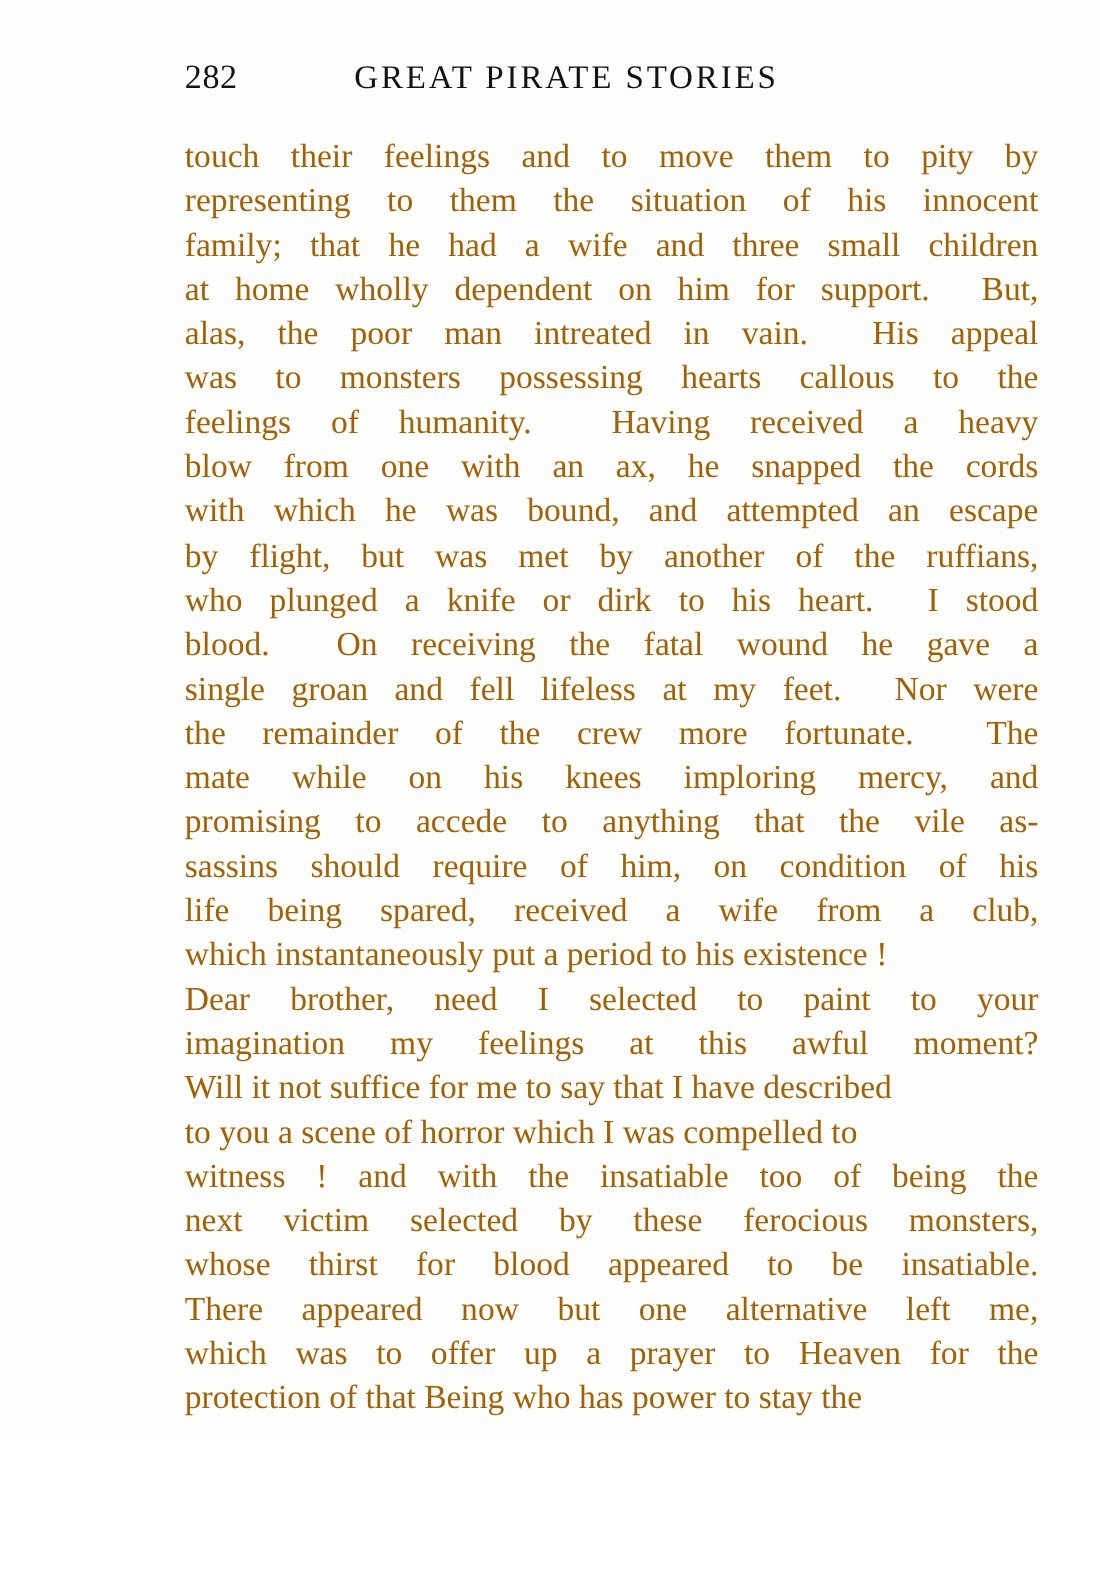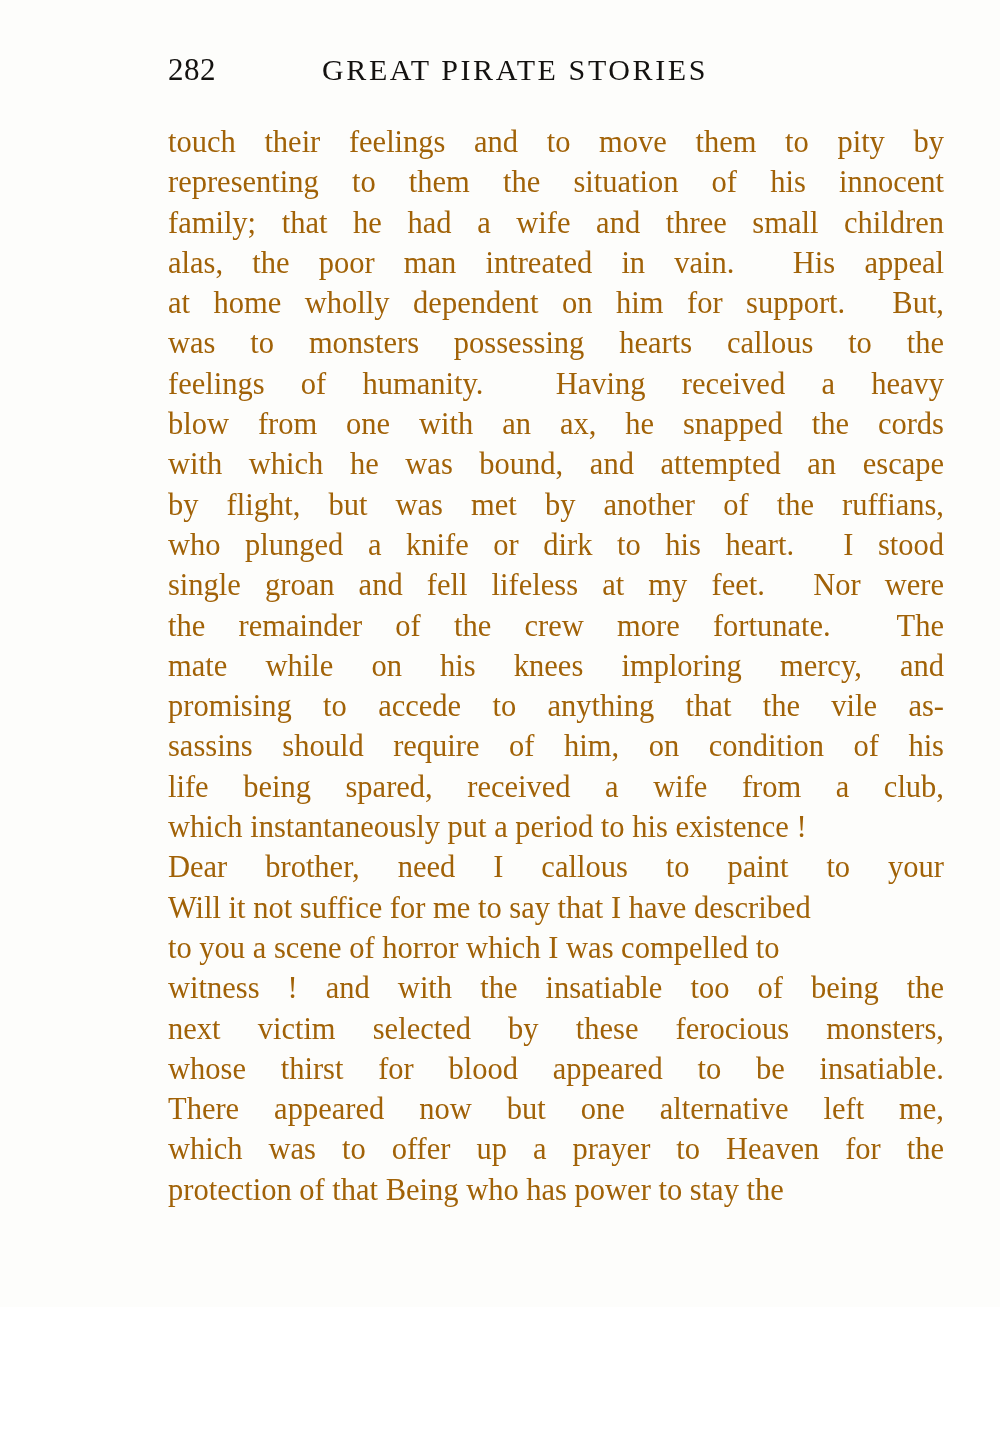--- a/index.html
+++ b/index.html
@@ -73,36 +73,38 @@
 
   <div class="running-head">
     <span class="folio">282</span>
     <span class="head-title">GREAT PIRATE STORIES</span>
   </div>
 
   <div class="body-text">
     <span class="ln">touch their feelings and to move them to pity by</span>
     <span class="ln">representing to them the situation of his innocent</span>
     <span class="ln">family; that he had a wife and three small children</span>
+    <span class="ln">at home wholly dependent on him for support.  But,</span>
     <span class="ln">alas, the poor man intreated in vain.  His appeal</span>
-    <span class="ln">at home wholly dependent on him for support.  But,</span>
     <span class="ln">was to monsters possessing hearts callous to the</span>
     <span class="ln">feelings of humanity.  Having received a heavy</span>
     <span class="ln">blow from one with an ax, he snapped the cords</span>
     <span class="ln">with which he was bound, and attempted an escape</span>
     <span class="ln">by flight, but was met by another of the ruffians,</span>
     <span class="ln">who plunged a knife or dirk to his heart.  I stood</span>
+    <span class="ln">blood.  On receiving the fatal wound he gave a</span>
     <span class="ln">single groan and fell lifeless at my feet.  Nor were</span>
     <span class="ln">the remainder of the crew more fortunate.  The</span>
     <span class="ln">mate while on his knees imploring mercy, and</span>
     <span class="ln">promising to accede to anything that the vile as-</span>
     <span class="ln">sassins should require of him, on condition of his</span>
     <span class="ln">life being spared, received a wife from a club,</span>
     <span class="ln nojust">which instantaneously put a period to his existence !</span>
-    <span class="ln">Dear brother, need I callous to paint to your</span>
+    <span class="ln">Dear brother, need I selected to paint to your</span>
+    <span class="ln">imagination my feelings at this awful moment?</span>
     <span class="ln nojust">Will it not suffice for me to say that I have described</span>
     <span class="ln nojust">to you a scene of horror which I was compelled to</span>
     <span class="ln">witness ! and with the insatiable too of being the</span>
     <span class="ln">next victim selected by these ferocious monsters,</span>
     <span class="ln">whose thirst for blood appeared to be insatiable.</span>
     <span class="ln">There appeared now but one alternative left me,</span>
     <span class="ln">which was to offer up a prayer to Heaven for the</span>
     <span class="ln last">protection of that Being who has power to stay the</span>
   </div>
 

